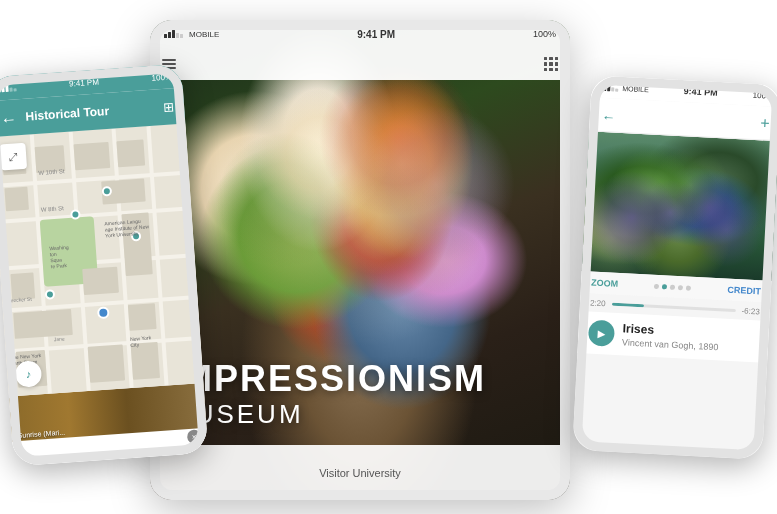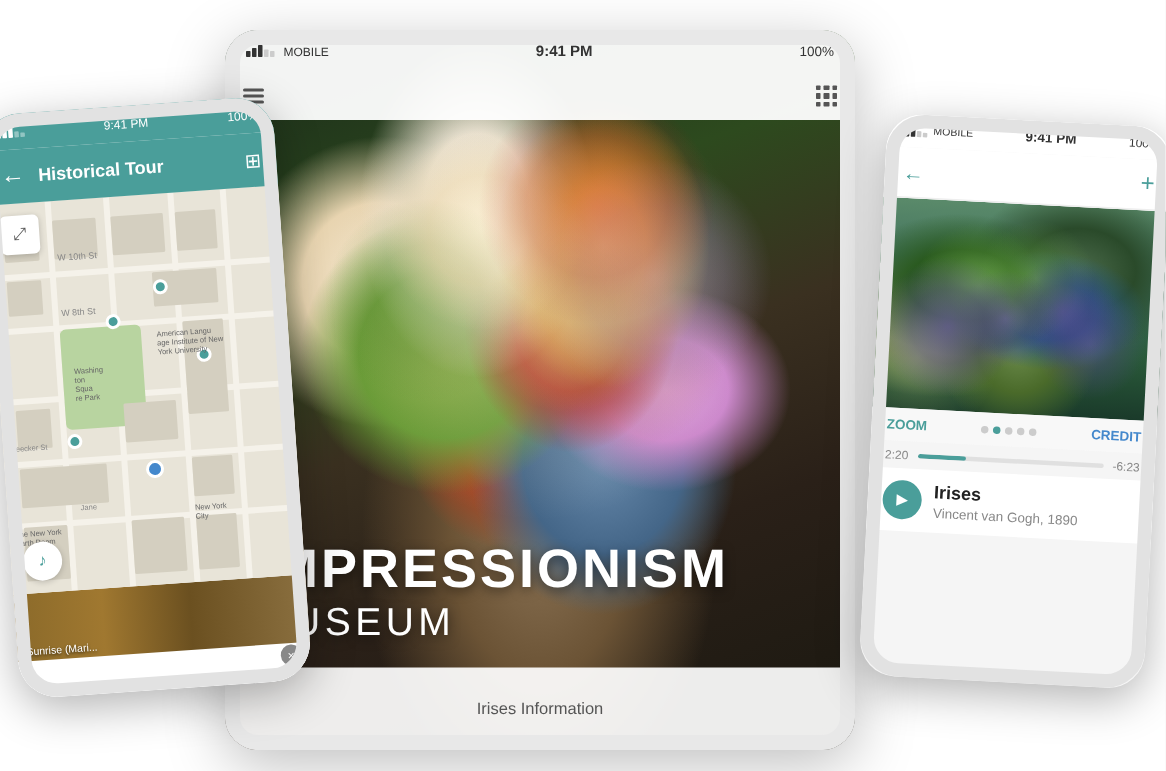--- a/index.html
+++ b/index.html
@@ -634,21 +634,21 @@
           <span></span>
       </div>
     </div>
 
     <div class="tablet-overlay-text">
       <div class="tablet-title-main">IMPRESSIONISM</div>
       <div class="tablet-title-sub">MUSEUM</div>
     </div>
 
     <div class="tablet-bottom-bar">
-      <span>Irises Information</span>
+      <span>Visitor University</span>
     </div>
   </div>
 
   <div class="phone-left">
     <div class="phone-frame"></div>
 
     <div class="phone-left-status">
       <div class="signal-dots">
         <div class="sig-dot" style="height:3px;background:#fff"></div>
         <div class="sig-dot" style="height:5px;background:#fff"></div>

